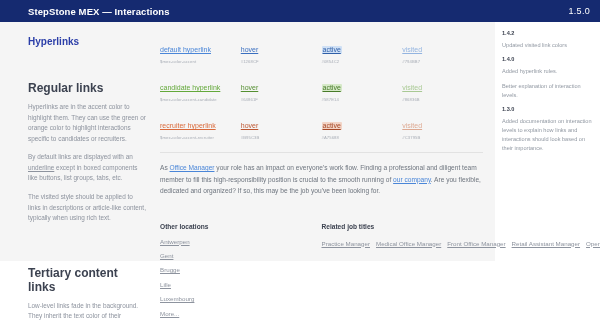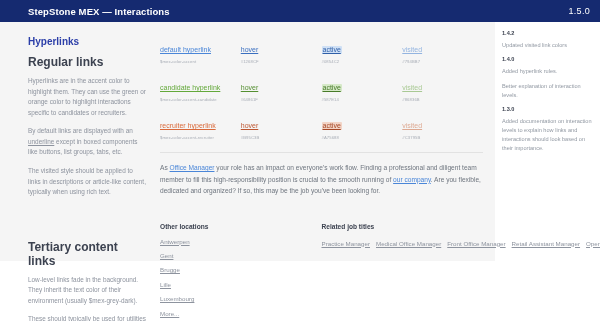--- a/index.html
+++ b/index.html
@@ -47,21 +47,21 @@
   
   .doccol {
     width: 160px;
     flex: 0 0 160px;
     padding: 0 14px 0 28px;
   }
   .sec-title {
     color: #2b3ea8;
     font-size: 10px;
     font-weight: bold;
-    margin: 0 0 8px 0;
+    margin: 0 0 34px 0;
   }
   .sub-title {
     color: #3c4250;
     font-size: 12px;
     font-weight: bold;
     margin: 0 0 7px 0;
   }
   .doc-p {
     color: #8d939e;
     font-size: 6.4px;

